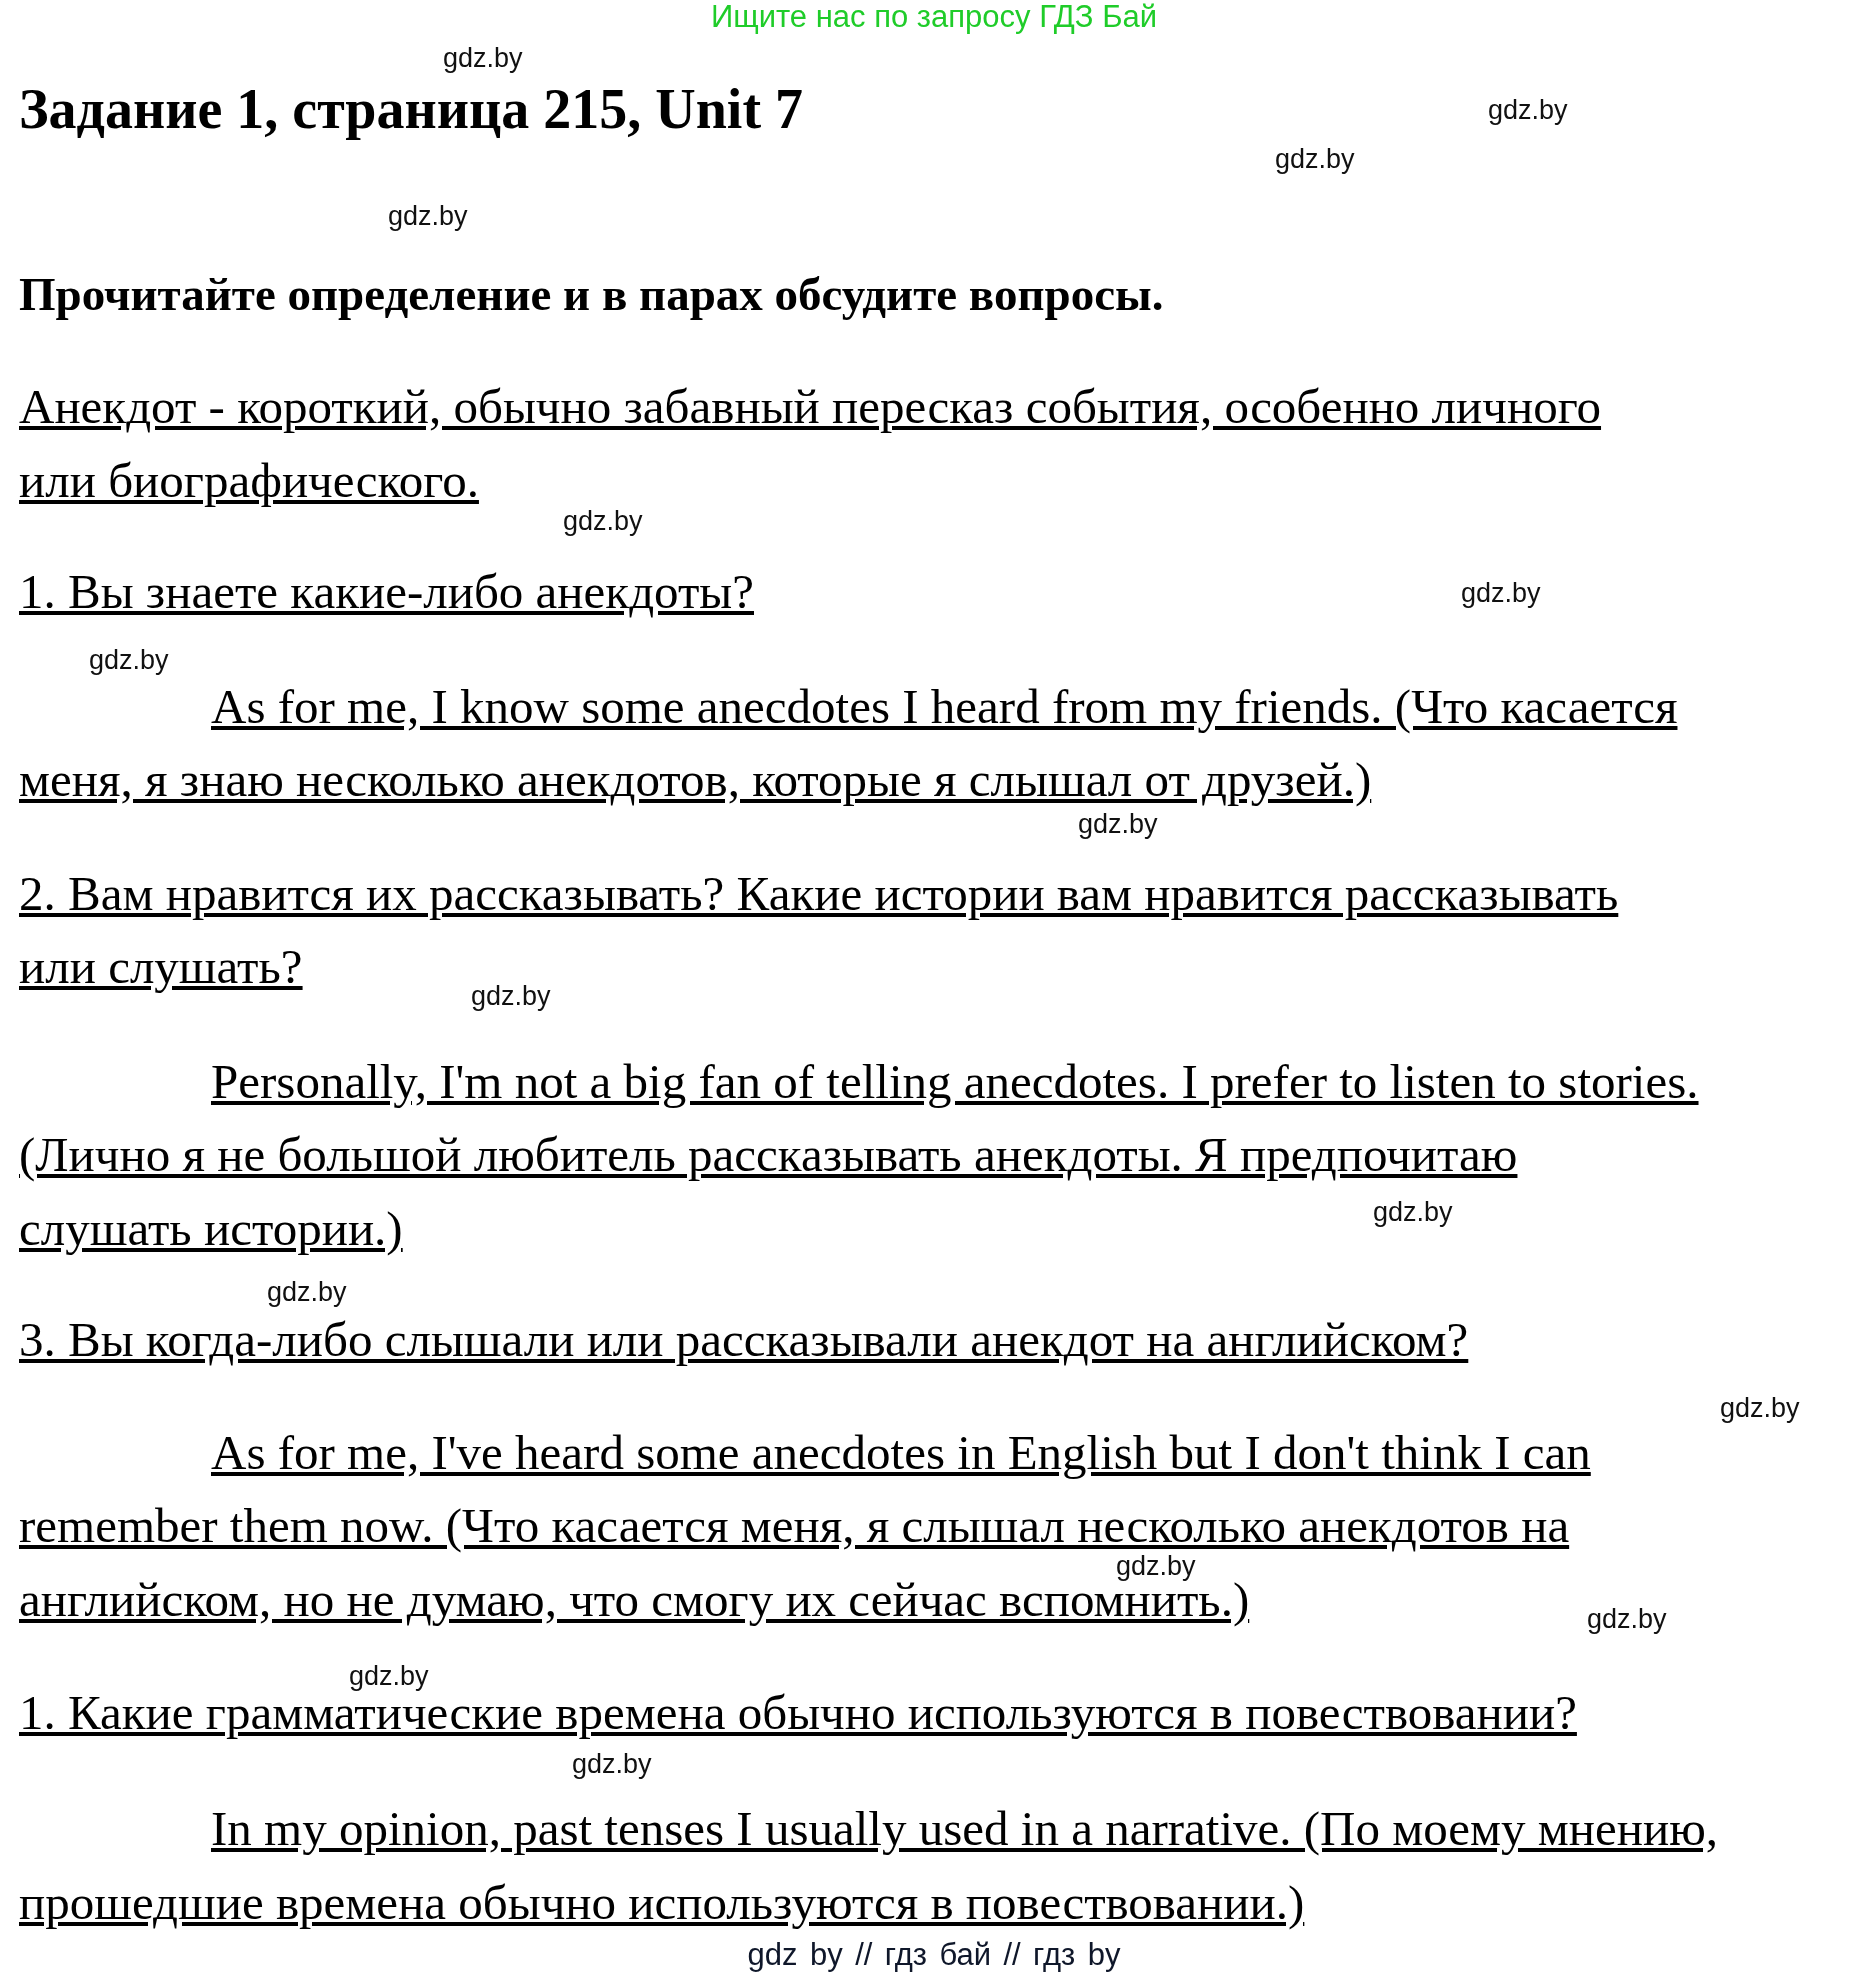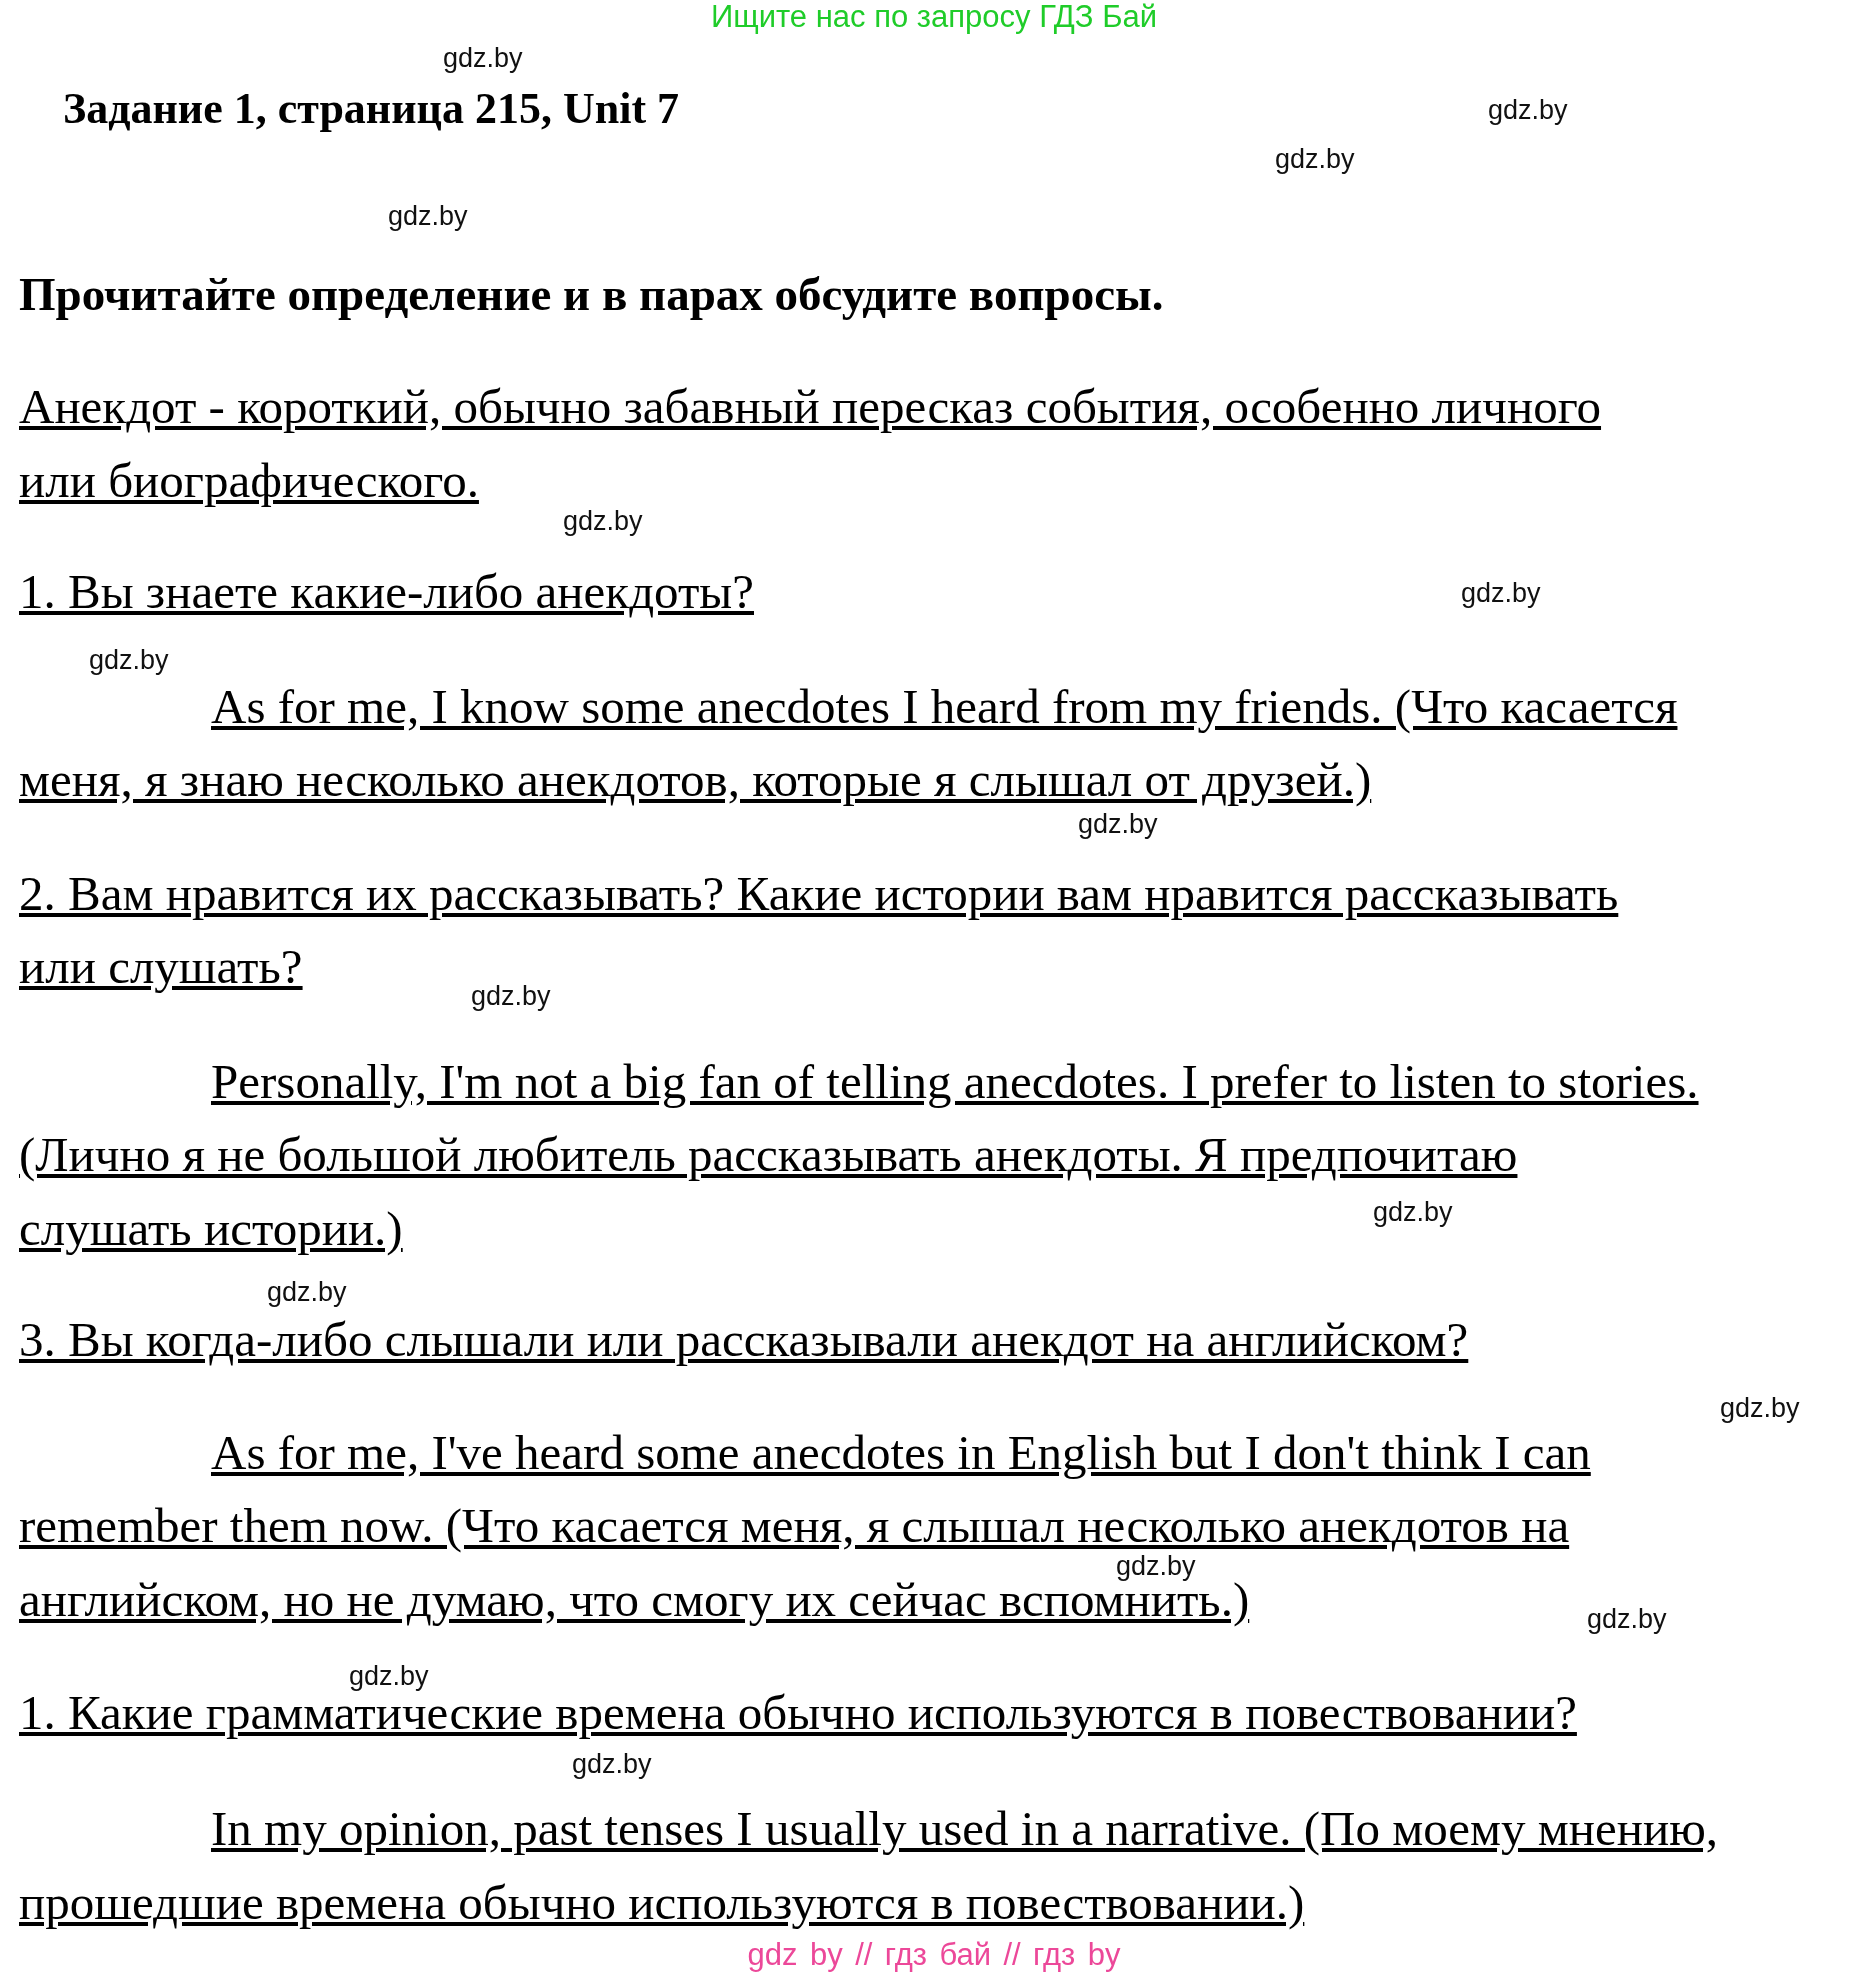--- a/index.html
+++ b/index.html
@@ -9,25 +9,25 @@
     }
     .abs { position: absolute; white-space: nowrap; }
     .top-banner {
       left: 0; width: 1868px; top: -1.9px; text-align: center;
       font-family: "Liberation Sans", "DejaVu Sans", sans-serif;
       font-size: 31px; color: #1fcc29; line-height: 38px;
     }
     .footer {
       left: 0; width: 1868px; top: 1936px; text-align: center;
       font-family: "Liberation Sans", "DejaVu Sans", sans-serif;
-      font-size: 31px; color: #ec4899; line-height: 38px;
+      font-size: 31px; color: #0f172a; line-height: 38px;
       word-spacing: 3.8px;
     }
     .title {
-      left: 19px; top: 73px; font-size: 44px; font-weight: bold; line-height: 72px; margin-left: 44px;
+      left: 19px; top: 73px; font-size: 56px; font-weight: bold; line-height: 72px;
     }
     .instruction {
       left: 19px; top: 266px; font-size: 47px; font-weight: bold; line-height: 56px;
     }
     .line {
       left: 19px; font-size: 49px; line-height: 56px; text-decoration: underline;
     }
     .indent { left: 174px; margin-left: 37px; }
     .wm {
       font-family: "Liberation Sans", "DejaVu Sans", sans-serif;

